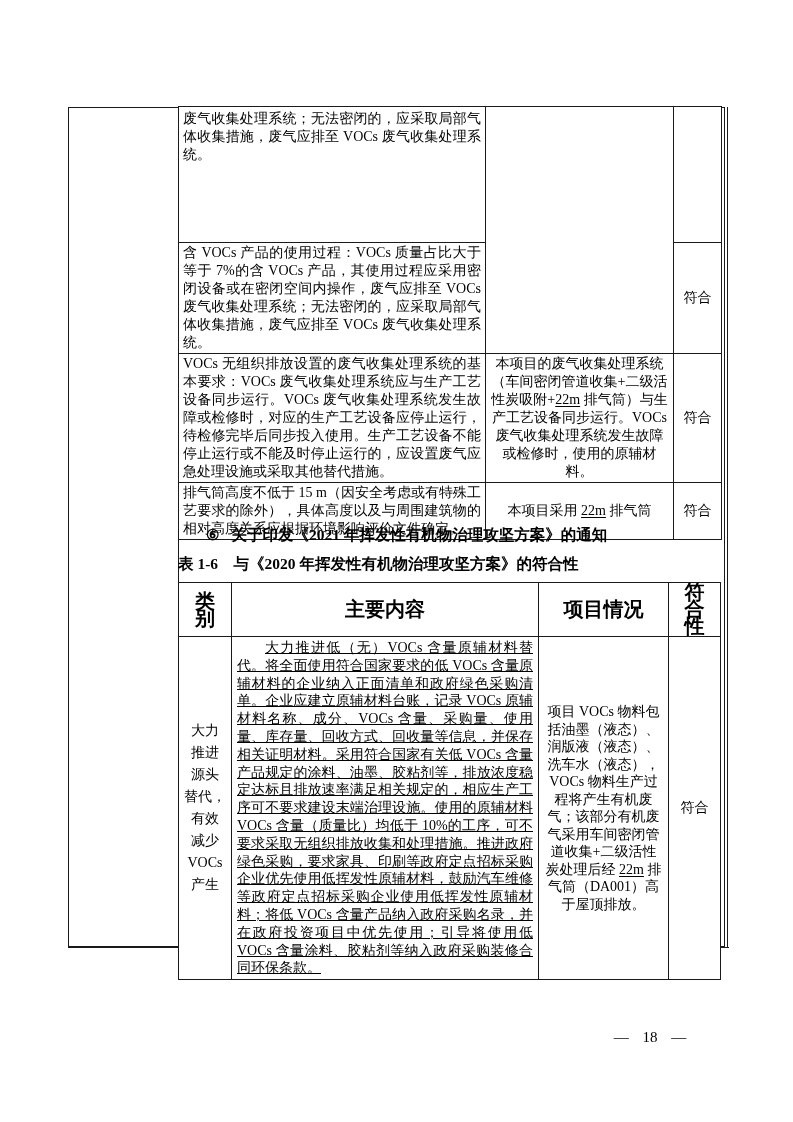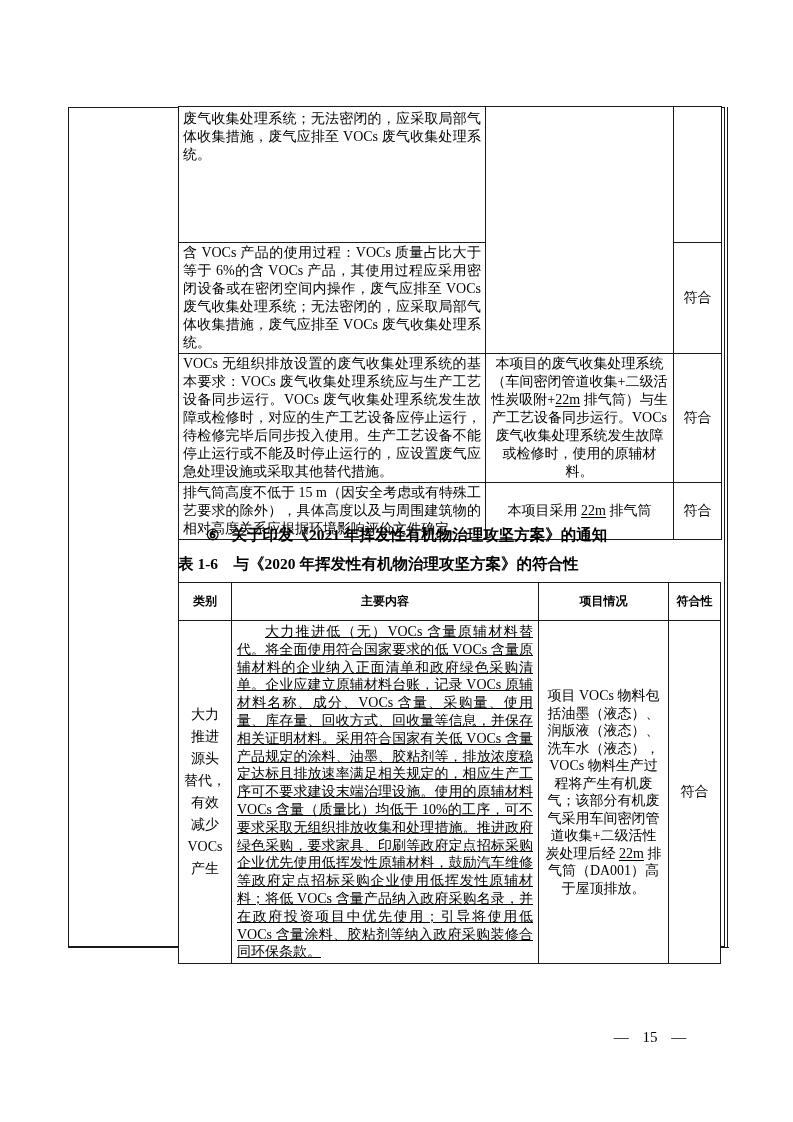--- a/index.html
+++ b/index.html
@@ -26,21 +26,21 @@
   .t-upper .c-conf{text-align:center;}
   .va-top{vertical-align:top !important;padding-top:3px !important;}
 
   
   .heading{left:178px;top:521px;width:545px;height:27px;font-weight:bold;font-size:15.5px;line-height:27px;white-space:nowrap;}
   .heading .marker{margin-left:28px;margin-right:12px;font-size:15px;}
   .tbl-title{left:178px;top:551px;width:542px;height:26px;font-weight:bold;font-size:15.5px;line-height:26px;white-space:nowrap;}
 
   
   .t-main{left:178px;top:582px;width:542px;font-size:14px;border:1.4px solid #1a1a1a;}
-  .t-main th{font-size:12px;font-weight:bold;text-align:center;vertical-align:middle;line-height:17px;padding:1px 4px;}
+  .t-main th{font-size:20px;font-weight:bold;text-align:center;vertical-align:middle;line-height:17px;padding:1px 13px;}
   .t-main td{vertical-align:middle;}
   .cell-category{text-align:center;white-space:pre-line;line-height:22px;font-size:14px;margin-top:47px;}
   .cell-main{text-align:justify;text-justify:inter-ideograph;line-height:17.8px;padding:2px 5px !important;vertical-align:top !important;text-decoration:underline;}
   .cell-main .indent{text-indent:2em;}
   .cell-project{text-align:center;line-height:17.5px;padding:2px 6px !important;}
   .cell-conf{text-align:center;}
 
   .u{text-decoration:underline;text-underline-offset:2px;text-align:center;}
 
   .page-number{left:585px;top:1026px;width:130px;height:22px;font-size:15px;line-height:22px;text-align:center;word-spacing:10px;white-space:nowrap;}
@@ -61,21 +61,21 @@
         <col style="width:188px">
         <col style="width:48px">
       </colgroup>
     <tbody>
         <tr style="height:136px">
       <td class="c-left va-top">废气收集处理系统；无法密闭的，应采取局部气体收集措施，废气应排至 VOCs 废气收集处理系统。</td>
       <td class="c-mid" rowspan="2"></td>
       <td class="c-conf"></td>
     </tr>
     <tr style="height:90px">
-      <td class="c-left">含 VOCs 产品的使用过程：VOCs 质量占比大于等于 6%的含 VOCs 产品，其使用过程应采用密闭设备或在密闭空间内操作，废气应排至 VOCs 废气收集处理系统；无法密闭的，应采取局部气体收集措施，废气应排至 VOCs 废气收集处理系统。</td>
+      <td class="c-left">含 VOCs 产品的使用过程：VOCs 质量占比大于等于 7%的含 VOCs 产品，其使用过程应采用密闭设备或在密闭空间内操作，废气应排至 VOCs 废气收集处理系统；无法密闭的，应采取局部气体收集措施，废气应排至 VOCs 废气收集处理系统。</td>
       <td class="c-conf">符合</td>
     </tr>
     <tr style="height:129px">
       <td class="c-left">VOCs 无组织排放设置的废气收集处理系统的基本要求：VOCs 废气收集处理系统应与生产工艺设备同步运行。VOCs 废气收集处理系统发生故障或检修时，对应的生产工艺设备应停止运行，待检修完毕后同步投入使用。生产工艺设备不能停止运行或不能及时停止运行的，应设置废气应急处理设施或采取其他替代措施。</td>
       <td class="c-mid"><span>本项目的废气收集处理系统（车间密闭管道收集+二级活性炭吸附+</span><span class="u">22m</span><span> 排气筒）与生产工艺设备同步运行。VOCs 废气收集处理系统发生故障或检修时，使用的原辅材料。</span></td>
       <td class="c-conf">符合</td>
     </tr>
     <tr style="height:56px">
       <td class="c-left">排气筒高度不低于 15 m（因安全考虑或有特殊工艺要求的除外），具体高度以及与周围建筑物的相对高度关系应根据环境影响评价文件确定。</td>
       <td class="c-mid"><span>本项目采用 </span><span class="u">22m</span><span> 排气筒</span></td>
@@ -115,15 +115,15 @@
 产生</td>
       <td class="cell-main">
             <div class="indent">大力推进低（无）VOCs 含量原辅材料替代。将全面使用符合国家要求的低 VOCs 含量原辅材料的企业纳入正面清单和政府绿色采购清单。企业应建立原辅材料台账，记录 VOCs 原辅材料名称、成分、VOCs 含量、采购量、使用量、库存量、回收方式、回收量等信息，并保存相关证明材料。采用符合国家有关低 VOCs 含量产品规定的涂料、油墨、胶粘剂等，排放浓度稳定达标且排放速率满足相关规定的，相应生产工序可不要求建设末端治理设施。使用的原辅材料 VOCs 含量（质量比）均低于 10%的工序，可不要求采取无组织排放收集和处理措施。推进政府绿色采购，要求家具、印刷等政府定点招标采购企业优先使用低挥发性原辅材料，鼓励汽车维修等政府定点招标采购企业使用低挥发性原辅材料；将低 VOCs 含量产品纳入政府采购名录，并在政府投资项目中优先使用；引导将使用低 VOCs 含量涂料、胶粘剂等纳入政府采购装修合同环保条款。</div>
           </td>
       <td class="cell-project"><span>项目 VOCs 物料包括油墨（液态）、润版液（液态）、洗车水（液态），VOCs 物料生产过程将产生有机废气；该部分有机废气采用车间密闭管道收集+二级活性炭处理后经 </span><span class="u">22m</span><span> 排气筒（DA001）高于屋顶排放。</span></td>
       <td class="cell-conf">符合</td>
     </tr>
   </tbody>
     </table>
 
-  <div class="abs page-number">— 15 —</div>
+  <div class="abs page-number">— 18 —</div>
 
 </div>
 
 </body></html>

